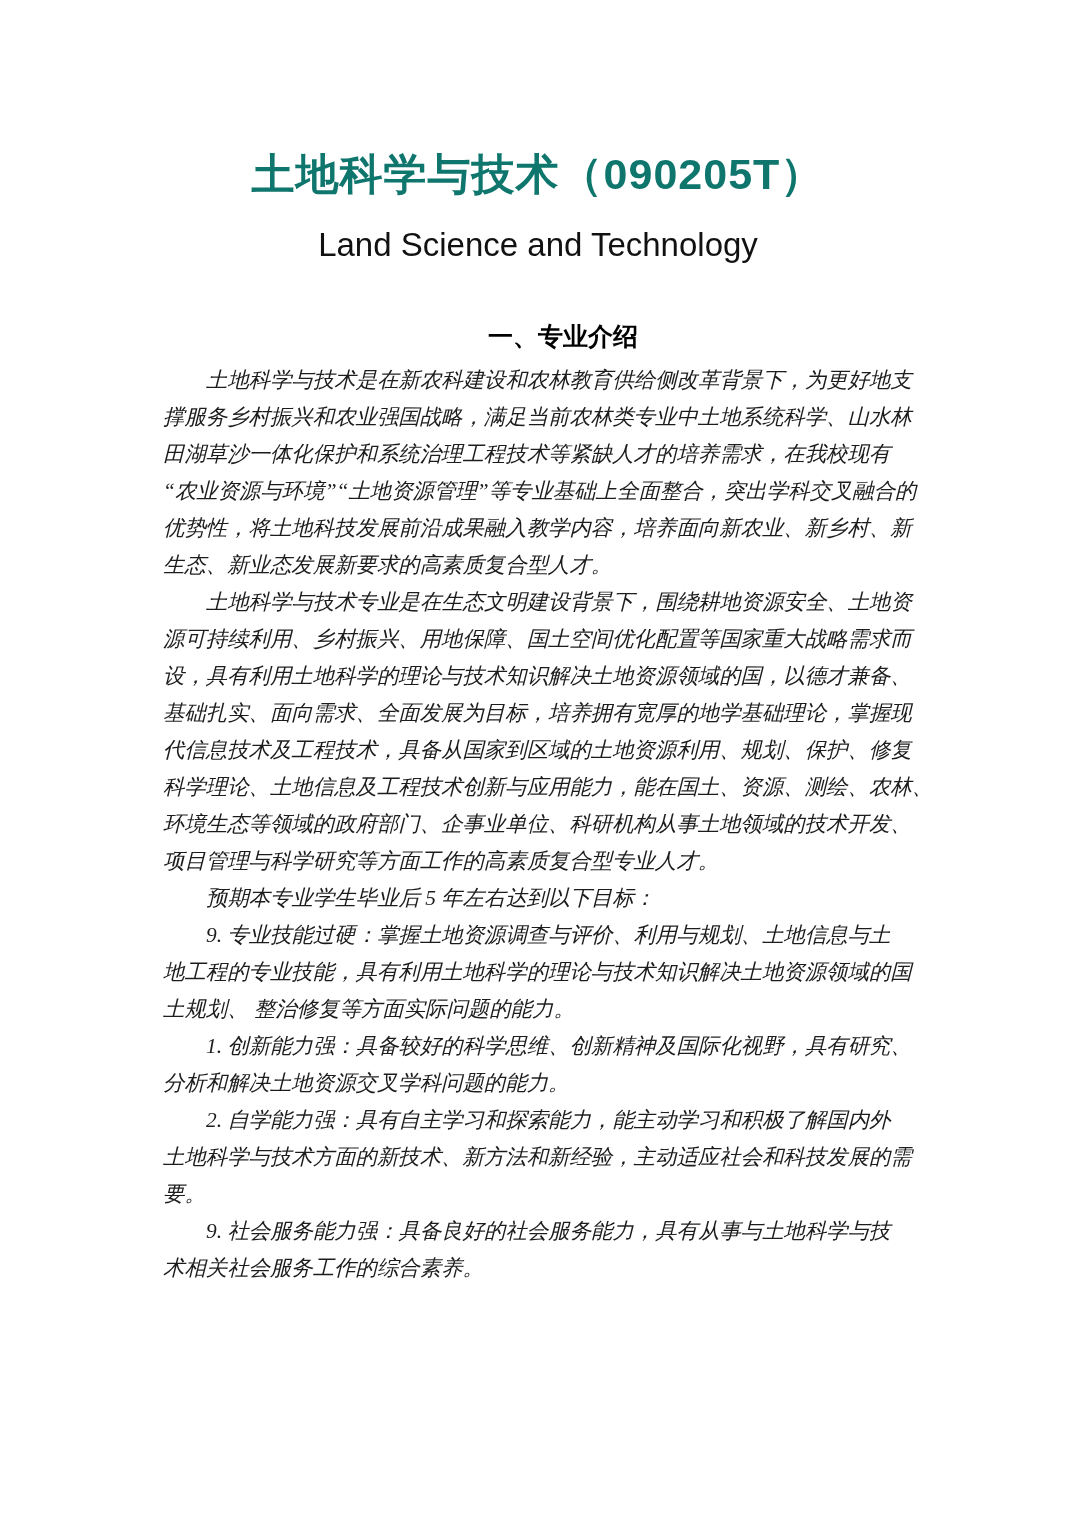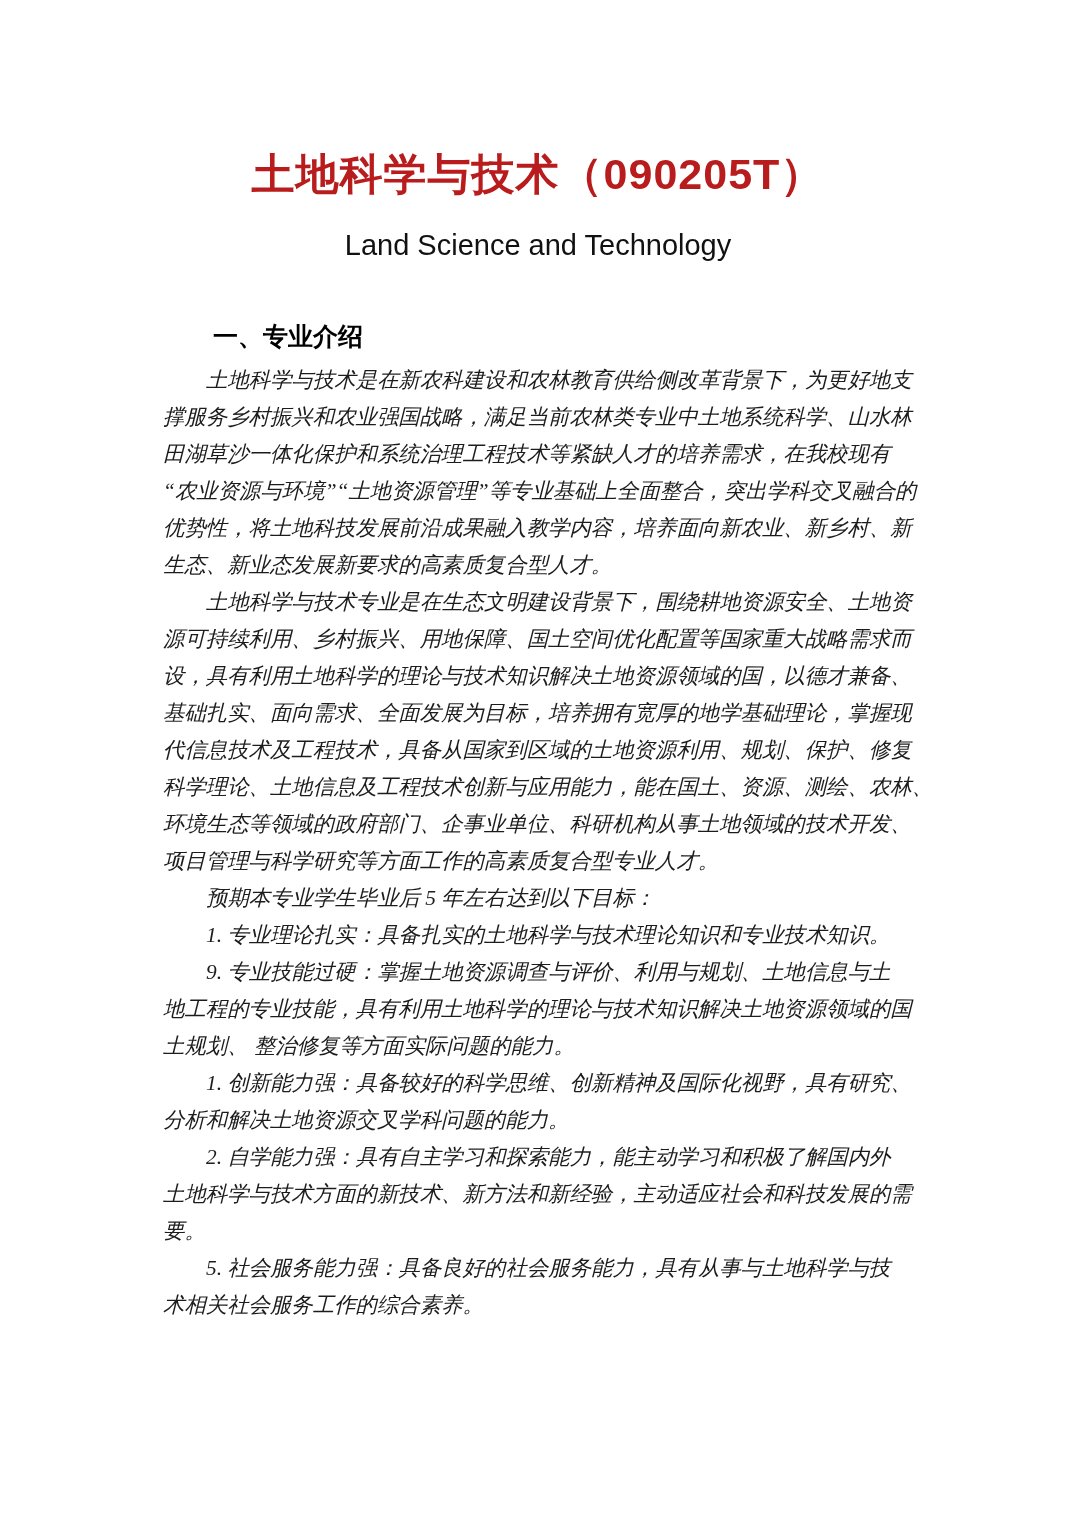--- a/index.html
+++ b/index.html
@@ -19,40 +19,41 @@
     color: #1c1c1c;
   }
   .doc-title {
     margin: 0;
     font-family: "Liberation Sans", "DejaVu Sans", sans-serif;
     font-weight: 700;
     font-size: 43px;
     line-height: 56px;
     letter-spacing: 1px;
     text-align: center;
-    color: #b91c1c;
+    color: #0f766e;
     white-space: nowrap;
   }
   .doc-subtitle {
     margin: 24px 0 0 0;
     font-family: "Liberation Sans", "DejaVu Sans", sans-serif;
     font-weight: 400;
-    font-size: 29px;
+    font-size: 33px;
     line-height: 38px;
     text-align: center;
     color: #111111;
   }
   .section-heading {
     margin: 12px 0 8px 0;
     padding-left: 50px;
     font-family: "Liberation Sans", "DejaVu Sans", sans-serif;
     font-weight: 700;
     font-size: 25px;
     line-height: 36px;
     color: #000000;
+    text-align: center;
   }
   .section-heading.first {
     margin-top: 54px;
   }
   .para {
     margin: 0;
     font-family: "Liberation Serif", "DejaVu Serif", serif;
     font-weight: 400;
     font-size: 21.4px;
     line-height: 37px;
@@ -85,26 +86,25 @@
   <section>
     <p class="para">土地科学与技术专业是在生态文明建设背景下，围绕耕地资源安全、土地资
 源可持续利用、乡村振兴、用地保障、国土空间优化配置等国家重大战略需求而
 设，具有利用土地科学的理论与技术知识解决土地资源领域的国，以德才兼备、
 基础扎实、面向需求、全面发展为目标，培养拥有宽厚的地学基础理论，掌握现
 代信息技术及工程技术，具备从国家到区域的土地资源利用、规划、保护、修复
 科学理论、土地信息及工程技术创新与应用能力，能在国土、资源、测绘、农林、
 环境生态等领域的政府部门、企事业单位、科研机构从事土地领域的技术开发、
 项目管理与科学研究等方面工作的高素质复合型专业人才。</p>
     <p class="para">预期本专业学生毕业后 5 年左右达到以下目标：</p>
-    <p class="para">1. 专业理论扎实：具备扎实的土地科学与技术理论知识和专业技术知识。</p>
     <p class="para">9. 专业技能过硬：掌握土地资源调查与评价、利用与规划、土地信息与土
 地工程的专业技能，具有利用土地科学的理论与技术知识解决土地资源领域的国
 土规划、 整治修复等方面实际问题的能力。</p>
     <p class="para">1. 创新能力强：具备较好的科学思维、创新精神及国际化视野，具有研究、
 分析和解决土地资源交叉学科问题的能力。</p>
     <p class="para">2. 自学能力强：具有自主学习和探索能力，能主动学习和积极了解国内外
 土地科学与技术方面的新技术、新方法和新经验，主动适应社会和科技发展的需
 要。</p>
-    <p class="para">5. 社会服务能力强：具备良好的社会服务能力，具有从事与土地科学与技
+    <p class="para">9. 社会服务能力强：具备良好的社会服务能力，具有从事与土地科学与技
 术相关社会服务工作的综合素养。</p>
   </section>
 
 </div>
 
 </body></html>

